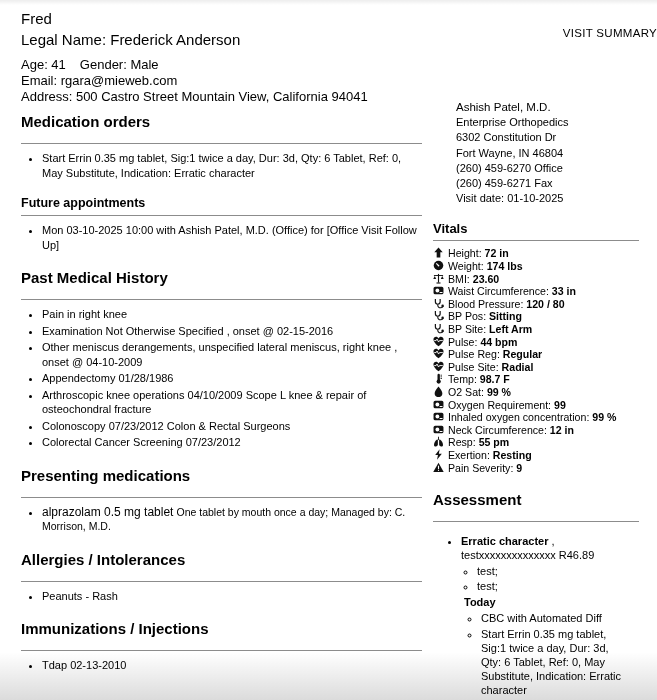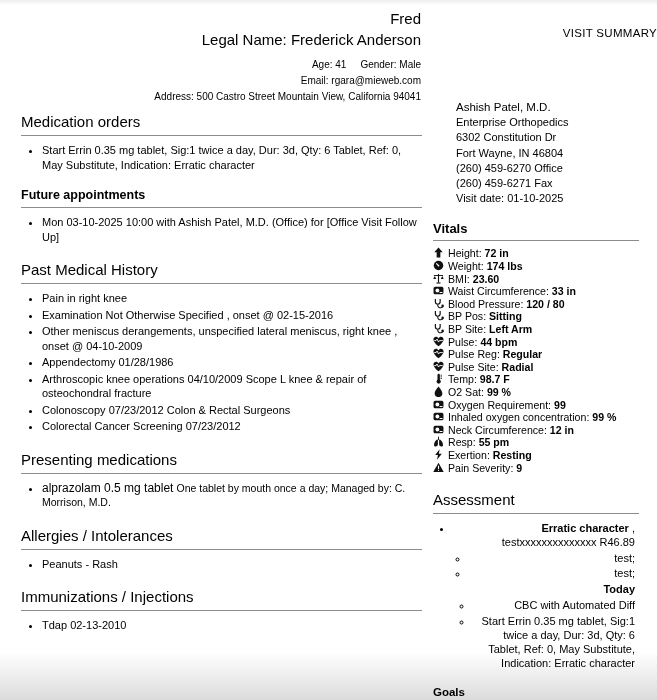--- a/index.html
+++ b/index.html
@@ -9,32 +9,32 @@
     font-family:"Liberation Sans", sans-serif;
     -webkit-font-smoothing:antialiased;
   }
   .edge-top { position:absolute; top:0; left:0; right:0; height:5px;
     background:linear-gradient(to bottom, rgba(0,0,0,0.07), rgba(0,0,0,0)); pointer-events:none; z-index:5;}
   .edge-bottom { position:absolute; bottom:0; left:0; right:0; height:48px;
     background:linear-gradient(to bottom, rgba(0,0,0,0), rgba(0,0,0,0.14)); pointer-events:none; z-index:5;}
 
   
   .visit-title { position:absolute; top:27px; left:0; width:100%; text-align:right; font-size:11.5px; letter-spacing:.3px; }
-  .pt-block { position:absolute; left:21px; top:8px; width:400px;text-align:right; }
+  .pt-block { position:absolute; left:21px; top:8px; width:400px; }
   .pt-name  { font-size:15px; line-height:21px; }
   .pt-legal { font-size:15px; line-height:21px; margin-bottom:7px; }
-  .pt-meta  { font-size:10px; line-height:16px; }
+  .pt-meta  { font-size:13px; line-height:16px; }
   .pt-meta .gap { display:inline-block; width:14px; }
 
   
   .col-left  { position:absolute; left:21px;  top:108px; width:401px; }
   .col-right { position:absolute; left:433px; top:100px; width:206px; }
 
-  .sec-h2 { font-size:15px; font-weight:normal; line-height:18px;
-    border-bottom:1px solid #8c8c8c; padding-bottom:4px; margin:17px 0 7px 0; }
+  .sec-h2 { font-size:15px; font-weight:bold; line-height:18px;
+    border-bottom:1px solid #8c8c8c; padding-bottom:12px; margin:17px 0 7px 0; }
   .sec-h2.first { margin-top:5px; }
   .sec-h3 { font-size:12.5px; font-weight:bold; line-height:15px;
     border-bottom:1px solid #8c8c8c; padding-bottom:4px; margin:16px 0 7px 0; }
 
   ul.blist { margin:0; padding-left:21px; font-size:11px; line-height:14.5px; }
   ul.blist li { margin:2px 0; }
   .med-main { font-size:12px; }
   .med-detail { font-size:10.5px; }
 
   
@@ -43,21 +43,21 @@
 
   
   .vitals-h { font-size:13px; font-weight:bold; line-height:16px;
     border-bottom:1px solid #8c8c8c; padding-bottom:3px; margin:15px 0 6px 0; }
   .vrow { display:flex; font-size:10.6px; line-height:12.6px; height:12.6px; white-space:nowrap; }
   .vi { width:11px; height:11px; flex:0 0 11px; margin-right:4px; }
   .vlabel::after { content:": "; white-space:pre; }
   .vvalue { font-weight:bold; }
 
   
-  ul.amain { margin:4px; padding-left:16px; font-size:11px; line-height:14px;text-align:right; }
+  ul.amain { margin:12px; padding-left:16px; font-size:11px; line-height:14px; }
   ul.amain > li { margin:1px 0; }
   ul.asub { list-style:circle; margin:2px 0 1px 0; padding-left:16px; }
   ul.asub li { margin:1px 0; }
   .today-label { font-weight:bold; font-size:11px; margin:2px 0 1px 3px; line-height:14px; }
   ul.atoday { margin:0 0 0 3px; padding-left:17px; font-size:11px; line-height:14px; }
   ul.atoday li { margin:2px 0; }
   .goals-h { font-size:11.5px; font-weight:bold; margin:15px 0 1px 0; line-height:14px; }
   .bold { font-weight:bold; }
   svg.defs { position:absolute; width:0; height:0; }
 </style>

